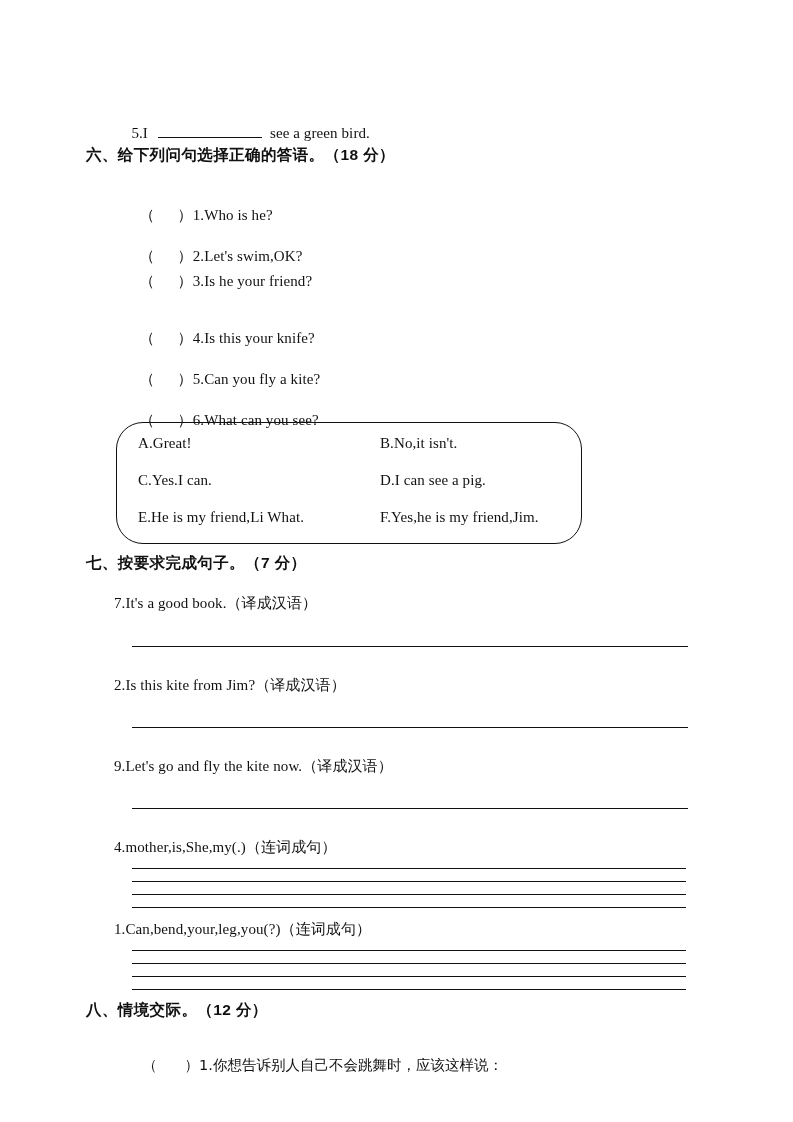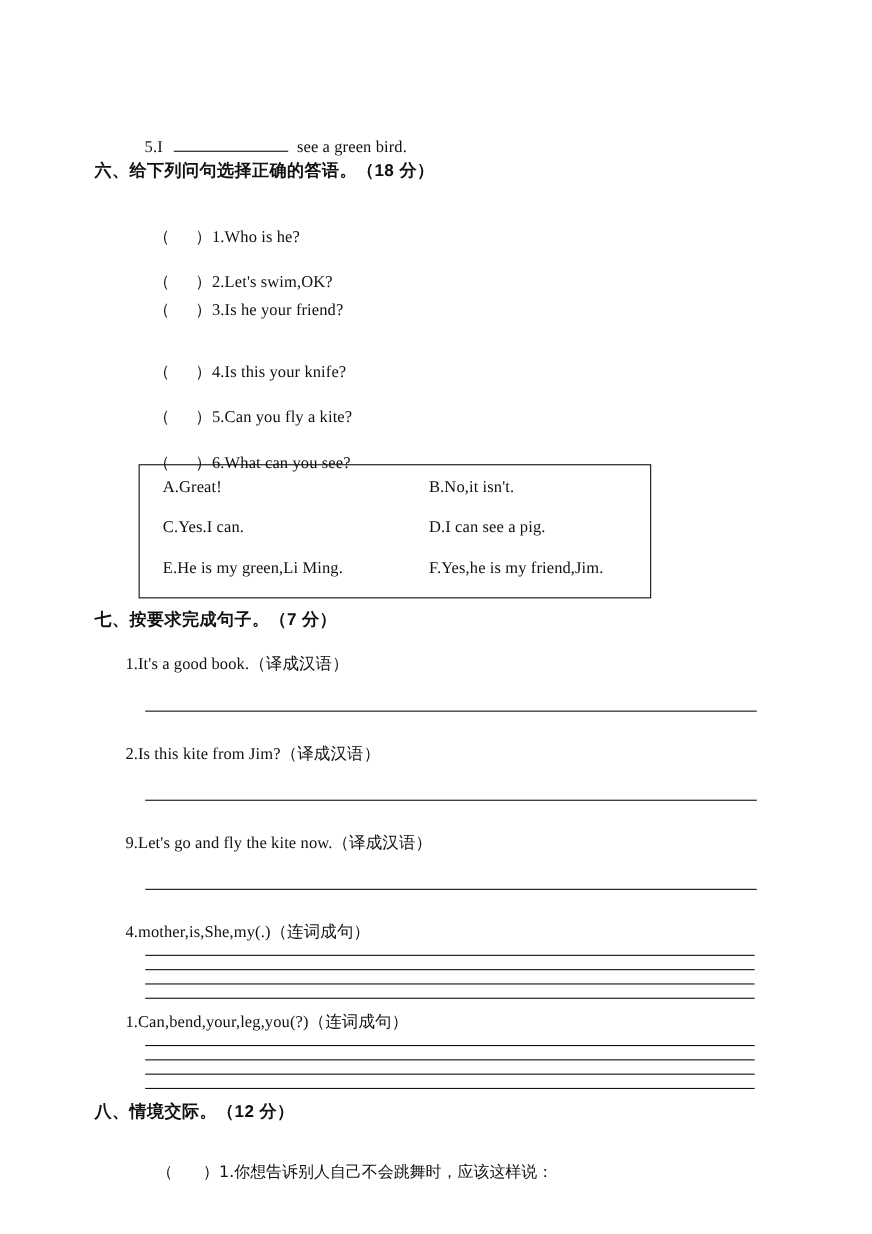--- a/index.html
+++ b/index.html
@@ -101,33 +101,33 @@
   <div class="abs en" style="left:124px; top:312px;">
     <span class="bracket">（      ）</span><span>4.Is this your knife?</span>
   </div>
   <div class="abs en" style="left:124px; top:353px;">
     <span class="bracket">（      ）</span><span>5.Can you fly a kite?</span>
   </div>
   <div class="abs en" style="left:124px; top:394px;">
     <span class="bracket">（      ）</span><span>6.What can you see?</span>
   </div>
 
-  <div class="choice-box" style="left:126px; top:422px; width:466px; height:122px;">
+  <div class="choice-box" style="left:116px; top:422px; width:466px; height:122px;border-radius:27px;">
     <div class="choice-cell en" style="left:21px; top:12px;">A.Great!</div>
     <div class="choice-cell en" style="left:21px; top:49px;">C.Yes.I can.</div>
-    <div class="choice-cell en" style="left:21px; top:86px;">E.He is my green,Li Ming.</div>
+    <div class="choice-cell en" style="left:21px; top:86px;">E.He is my friend,Li What.</div>
 
     <div class="choice-cell en" style="left:263px; top:12px;">B.No,it isn't.</div>
     <div class="choice-cell en" style="left:263px; top:49px;">D.I can see a pig.</div>
     <div class="choice-cell en" style="left:263px; top:86px;">F.Yes,he is my friend,Jim.</div>
   </div>
 
   <div class="abs section-head" style="left:86px; top:553px;">七、按要求完成句子。（7 分）</div>
 
-  <div class="abs en" style="left:114px; top:594px;">1.It's a good book.（译成汉语）</div>
+  <div class="abs en" style="left:114px; top:594px;">7.It's a good book.（译成汉语）</div>
   <div class="rule" style="left:132px; top:646px; width:556px;"></div>
 
   <div class="abs en" style="left:114px; top:676px;">2.Is this kite from Jim?（译成汉语）</div>
   <div class="rule" style="left:132px; top:727px; width:556px;"></div>
 
   <div class="abs en" style="left:114px; top:757px;">9.Let's go and fly the kite now.（译成汉语）</div>
   <div class="rule" style="left:132px; top:808px; width:556px;"></div>
 
   <div class="abs en" style="left:114px; top:838px;">4.mother,is,She,my(.)（连词成句）</div>
   <div class="rule" style="left:132px; top:868px; width:554px;"></div>

